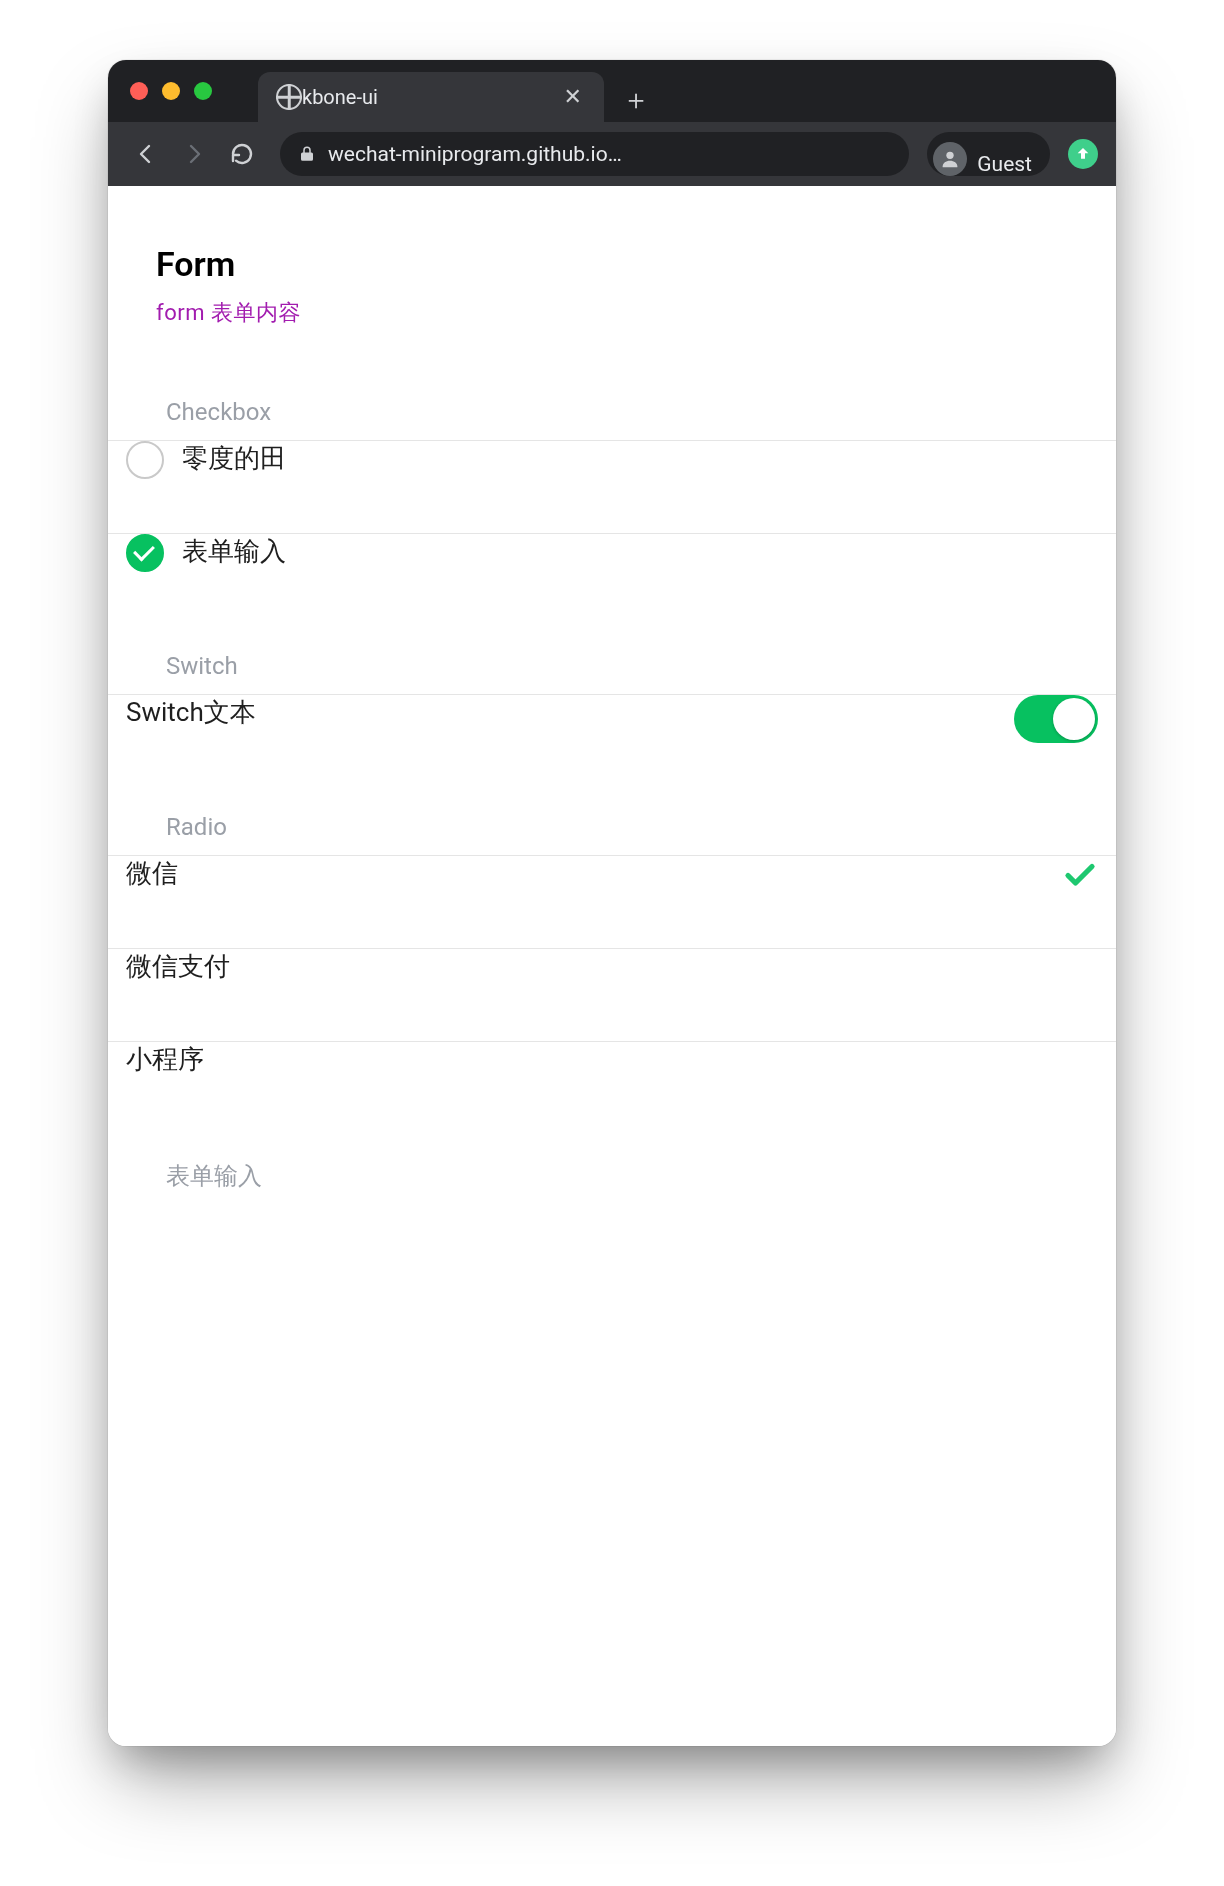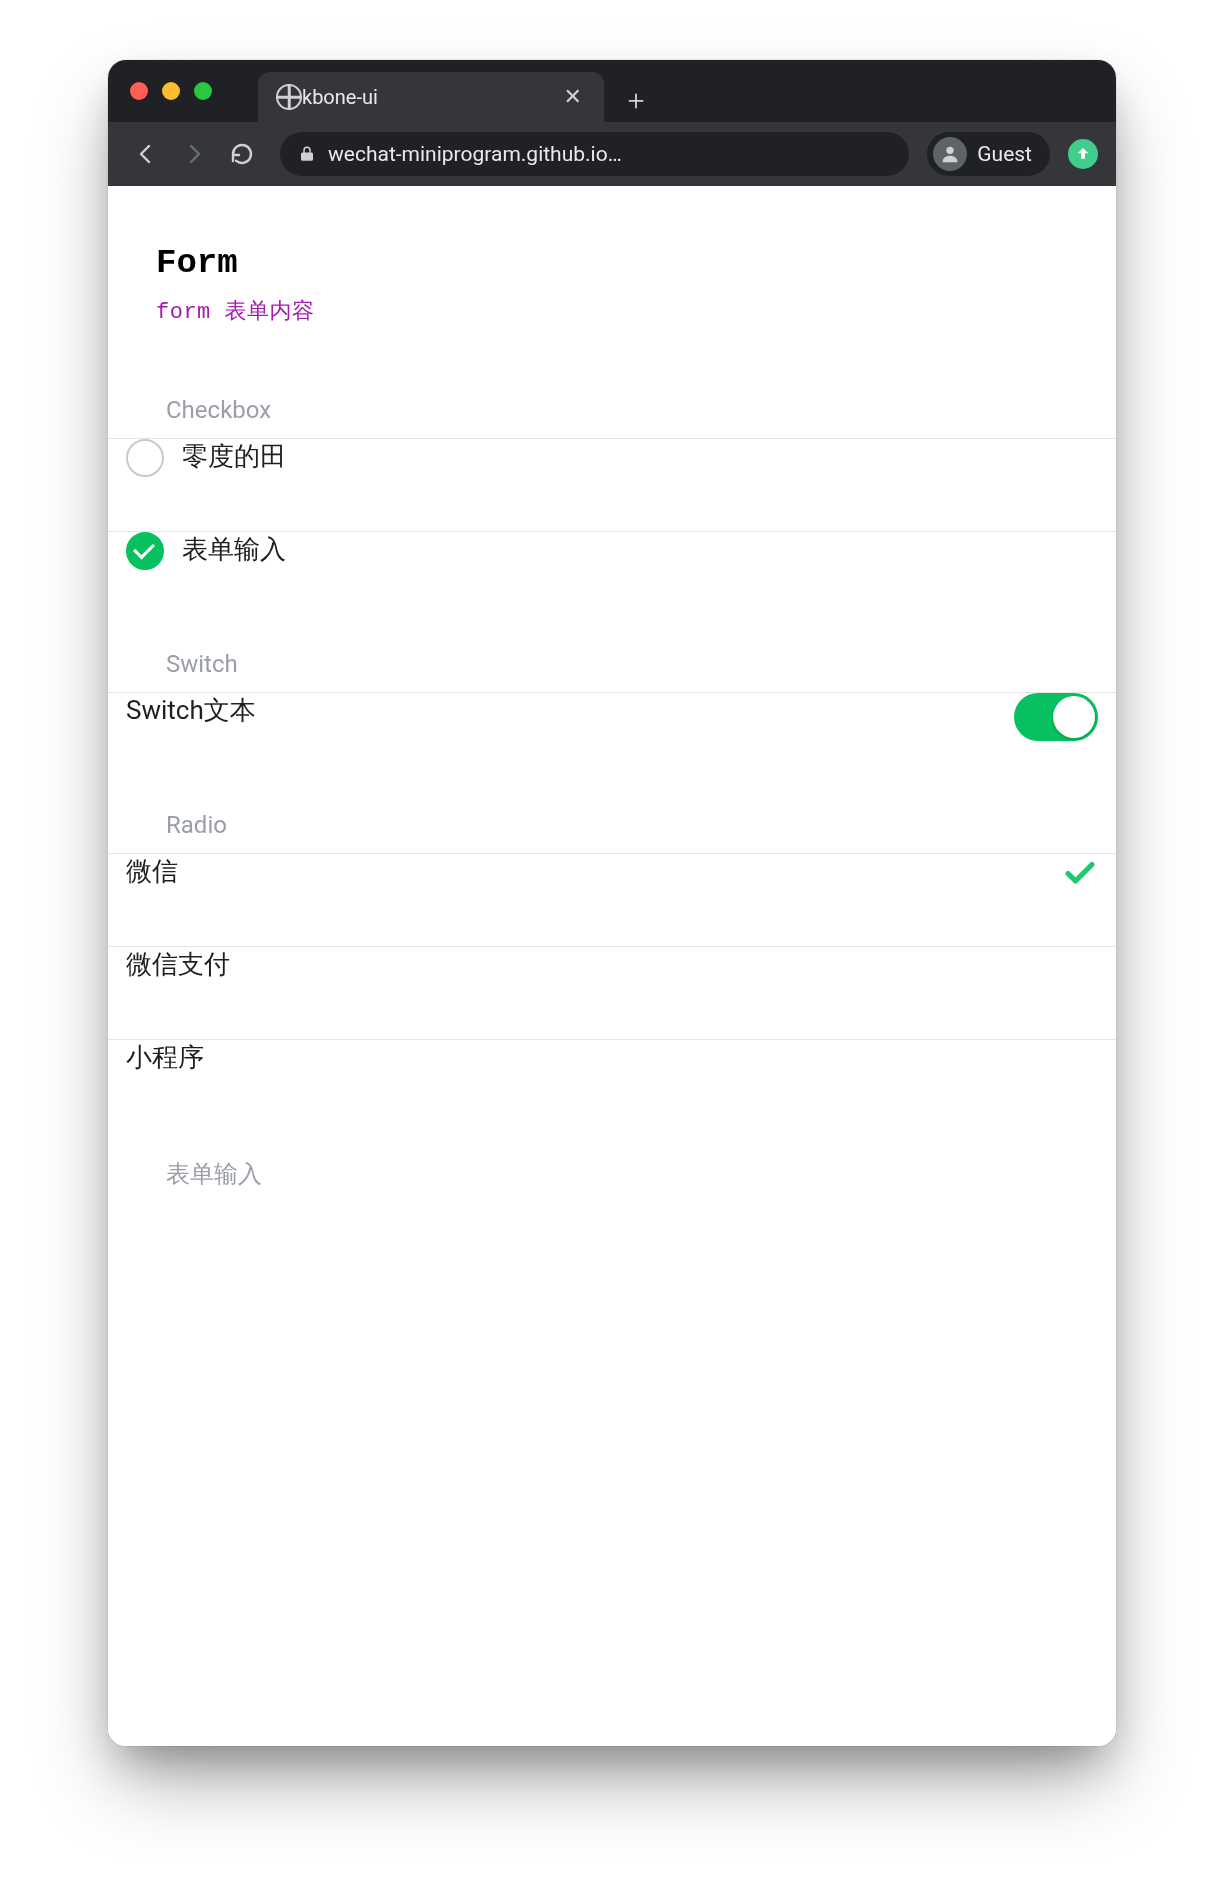--- a/index.html
+++ b/index.html
@@ -48,29 +48,29 @@
   .toolbar{height:64px;background:var(--chrome-tab);display:flex;align-items:center;padding:0 18px;gap:8px;color:var(--chrome-text);}
   .navbtn{width:40px;height:40px;display:flex;align-items:center;justify-content:center;color:#cfd1d4;border-radius:50%;}
   .navbtn.dim{color:#6b6f76;}
   .navbtn svg{width:24px;height:24px;}
   .omnibox{
     flex:1;height:44px;background:var(--chrome-darker);border-radius:22px;display:flex;align-items:center;
     padding:0 18px;gap:12px;margin:0 10px;color:var(--chrome-text);font-size:21px;min-width:0;
   }
   .omnibox .lock svg{width:18px;height:18px;display:block;}
   .omnibox .url{white-space:nowrap;overflow:hidden;text-overflow:ellipsis;flex:1;}
-  .profilechip{height:44px;background:var(--chrome-darker);border-radius:22px;display:flex;align-items:center;gap:10px;padding:0 18px 0 6px;color:var(--chrome-text);font-size:21px;}
+  .profilechip{height:44px;background:var(--chrome-darker);border-radius:22px;display:flex;align-items:flex-end;gap:10px;padding:0 18px 0 6px;color:var(--chrome-text);font-size:21px;}
   .profilechip .avatar{width:34px;height:34px;border-radius:50%;background:#5f6368;display:flex;align-items:center;justify-content:center;}
   .profilechip .avatar svg{width:22px;height:22px;fill:#cfd1d4;}
   .extchip{width:30px;height:30px;border-radius:50%;background:#3fcf8b;margin-left:10px;display:flex;align-items:center;justify-content:center;}
   .extchip svg{width:16px;height:16px;fill:#fff;}
 
   
   .page{flex:1;overflow:hidden;background:var(--page-bg);}
-  .header{padding:58px 48px 44px;font-family:Liberation Mono, monospace;}
+  .header{padding:58px 48px 44px;}
   .header h1{margin:0;font-size:34px;font-weight:600;color:var(--heading);}
   .header p{margin:14px 0 0;color:#a21caf;font-size:22px;letter-spacing:.5px;}
 
   .section-title{padding:26px 18px 14px;color:#9a9fa7;font-size:24px;margin-left:40px;}
   .group{border-top:1px solid var(--border);}
   .cell{
     display:flex;align-items:flex-start;min-height:92px;padding:0 18px;gap:18px;
     border-bottom:1px solid var(--border);font-size:26px;color:var(--text);
   }
   .cell:last-child{border-bottom:none;}

